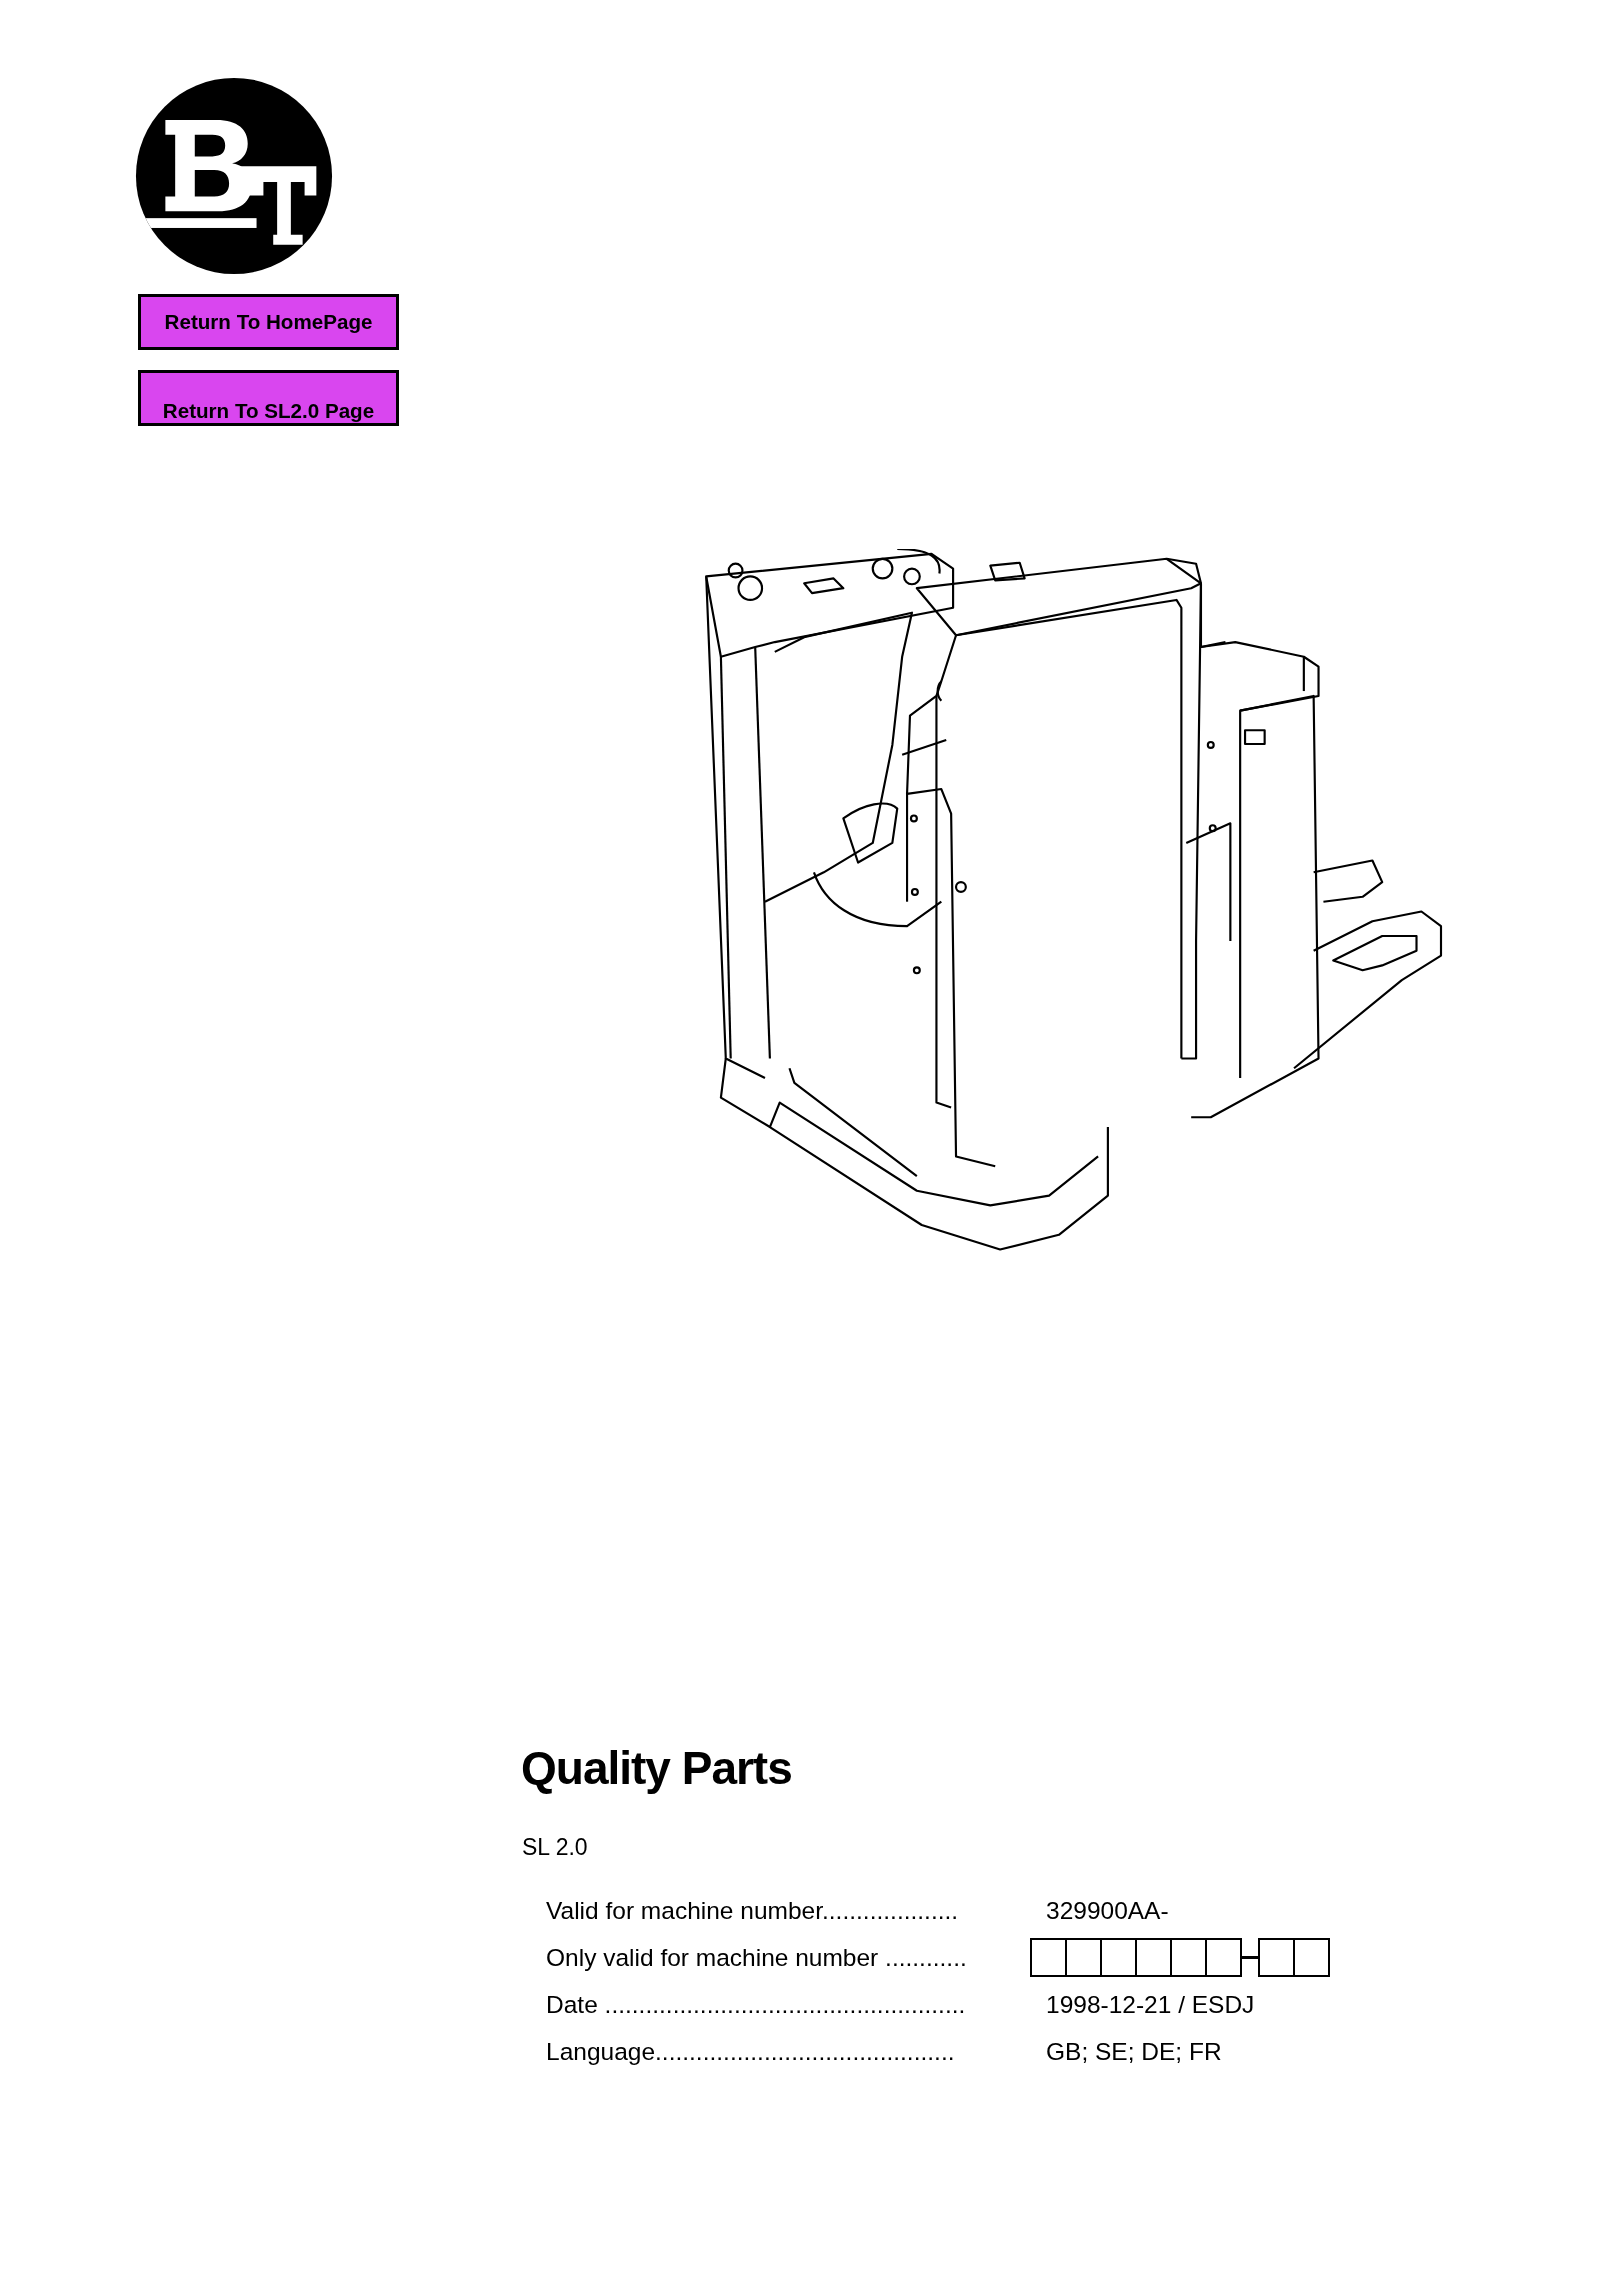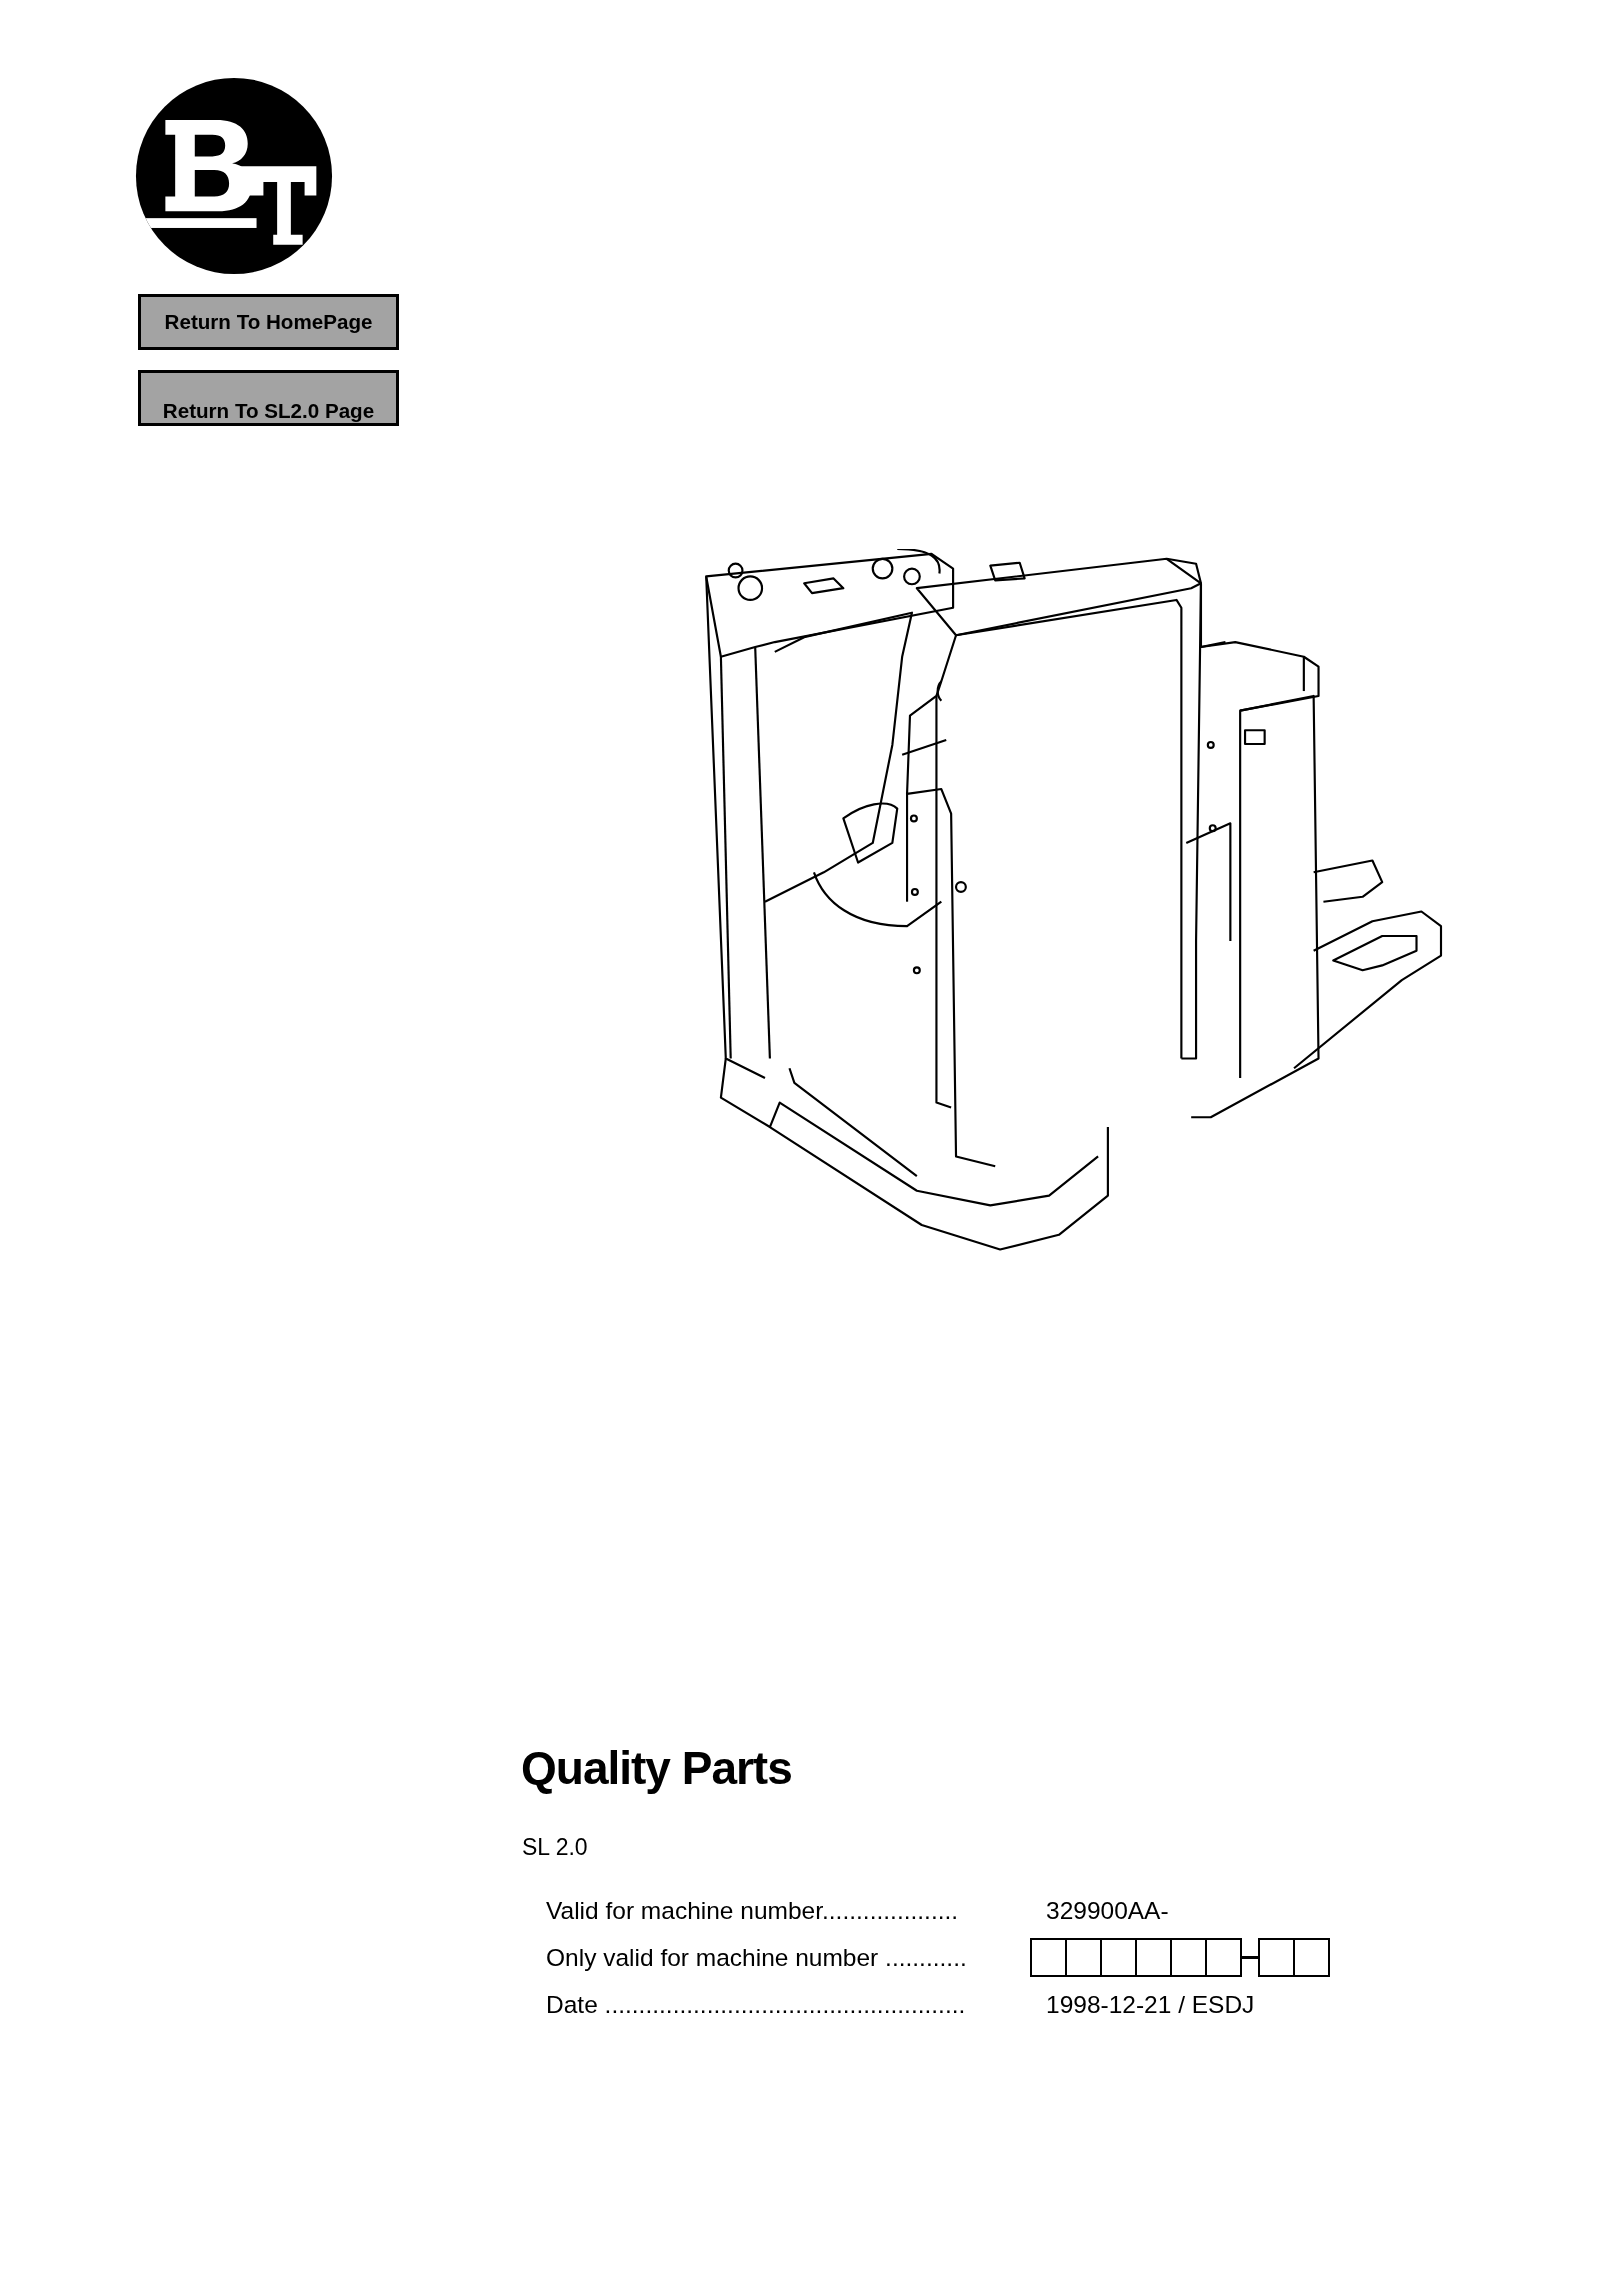--- a/index.html
+++ b/index.html
@@ -3,21 +3,21 @@
 <meta charset="utf-8">
 <style>
   html, body { margin: 0; padding: 0; background: #ffffff; }
   body {
     width: 1620px; height: 2293px; position: relative; overflow: hidden;
     font-family: "Liberation Sans", sans-serif; color: #000;
   }
   .logo { position: absolute; left: 134px; top: 76px; width: 200px; height: 200px; }
   .nav-btn {
     position: absolute; left: 138px; width: 261px; height: 56px;
-    background: #a3a3a3; border: 3.9px solid #000; box-sizing: border-box;
+    background: #d946ef; border: 3.9px solid #000; box-sizing: border-box;
     display: flex; align-items: center; justify-content: center;
     font-weight: bold; font-size: 20.6px; cursor: pointer;
   }
   .nav-btn.home { top: 294px; }
   .nav-btn.sl { top: 370px; align-items: flex-end; }
   .illustration { position: absolute; left: 696px; top: 549px; width: 765px; height: 725px; }
   .title { position: absolute; left: 521px; top: 1741px; font-size: 46px; font-weight: bold; letter-spacing: -1px; }
   .subtitle { position: absolute; left: 522px; top: 1834px; font-size: 23px; }
   .info { position: absolute; left: 546px; top: 1887px; width: 784px; }
   .info-row { display: flex; height: 47px; align-items: center; font-size: 24.5px; }
@@ -133,14 +133,18 @@
       <div class="box"></div>
       <div class="dash"></div>
       <div class="box"></div>
       <div class="box"></div>
     </div>
   </div>
   <div class="info-row">
     <div class="info-label"><span>Date</span><span class="dots"> .....................................................</span></div>
     <div class="info-value">1998-12-21 / ESDJ</div>
   </div>
+  <div class="info-row">
+    <div class="info-label"><span>Language</span><span class="dots">............................................</span></div>
+    <div class="info-value">GB; SE; DE; FR</div>
+  </div>
 </div>
 
 
 </body></html>

